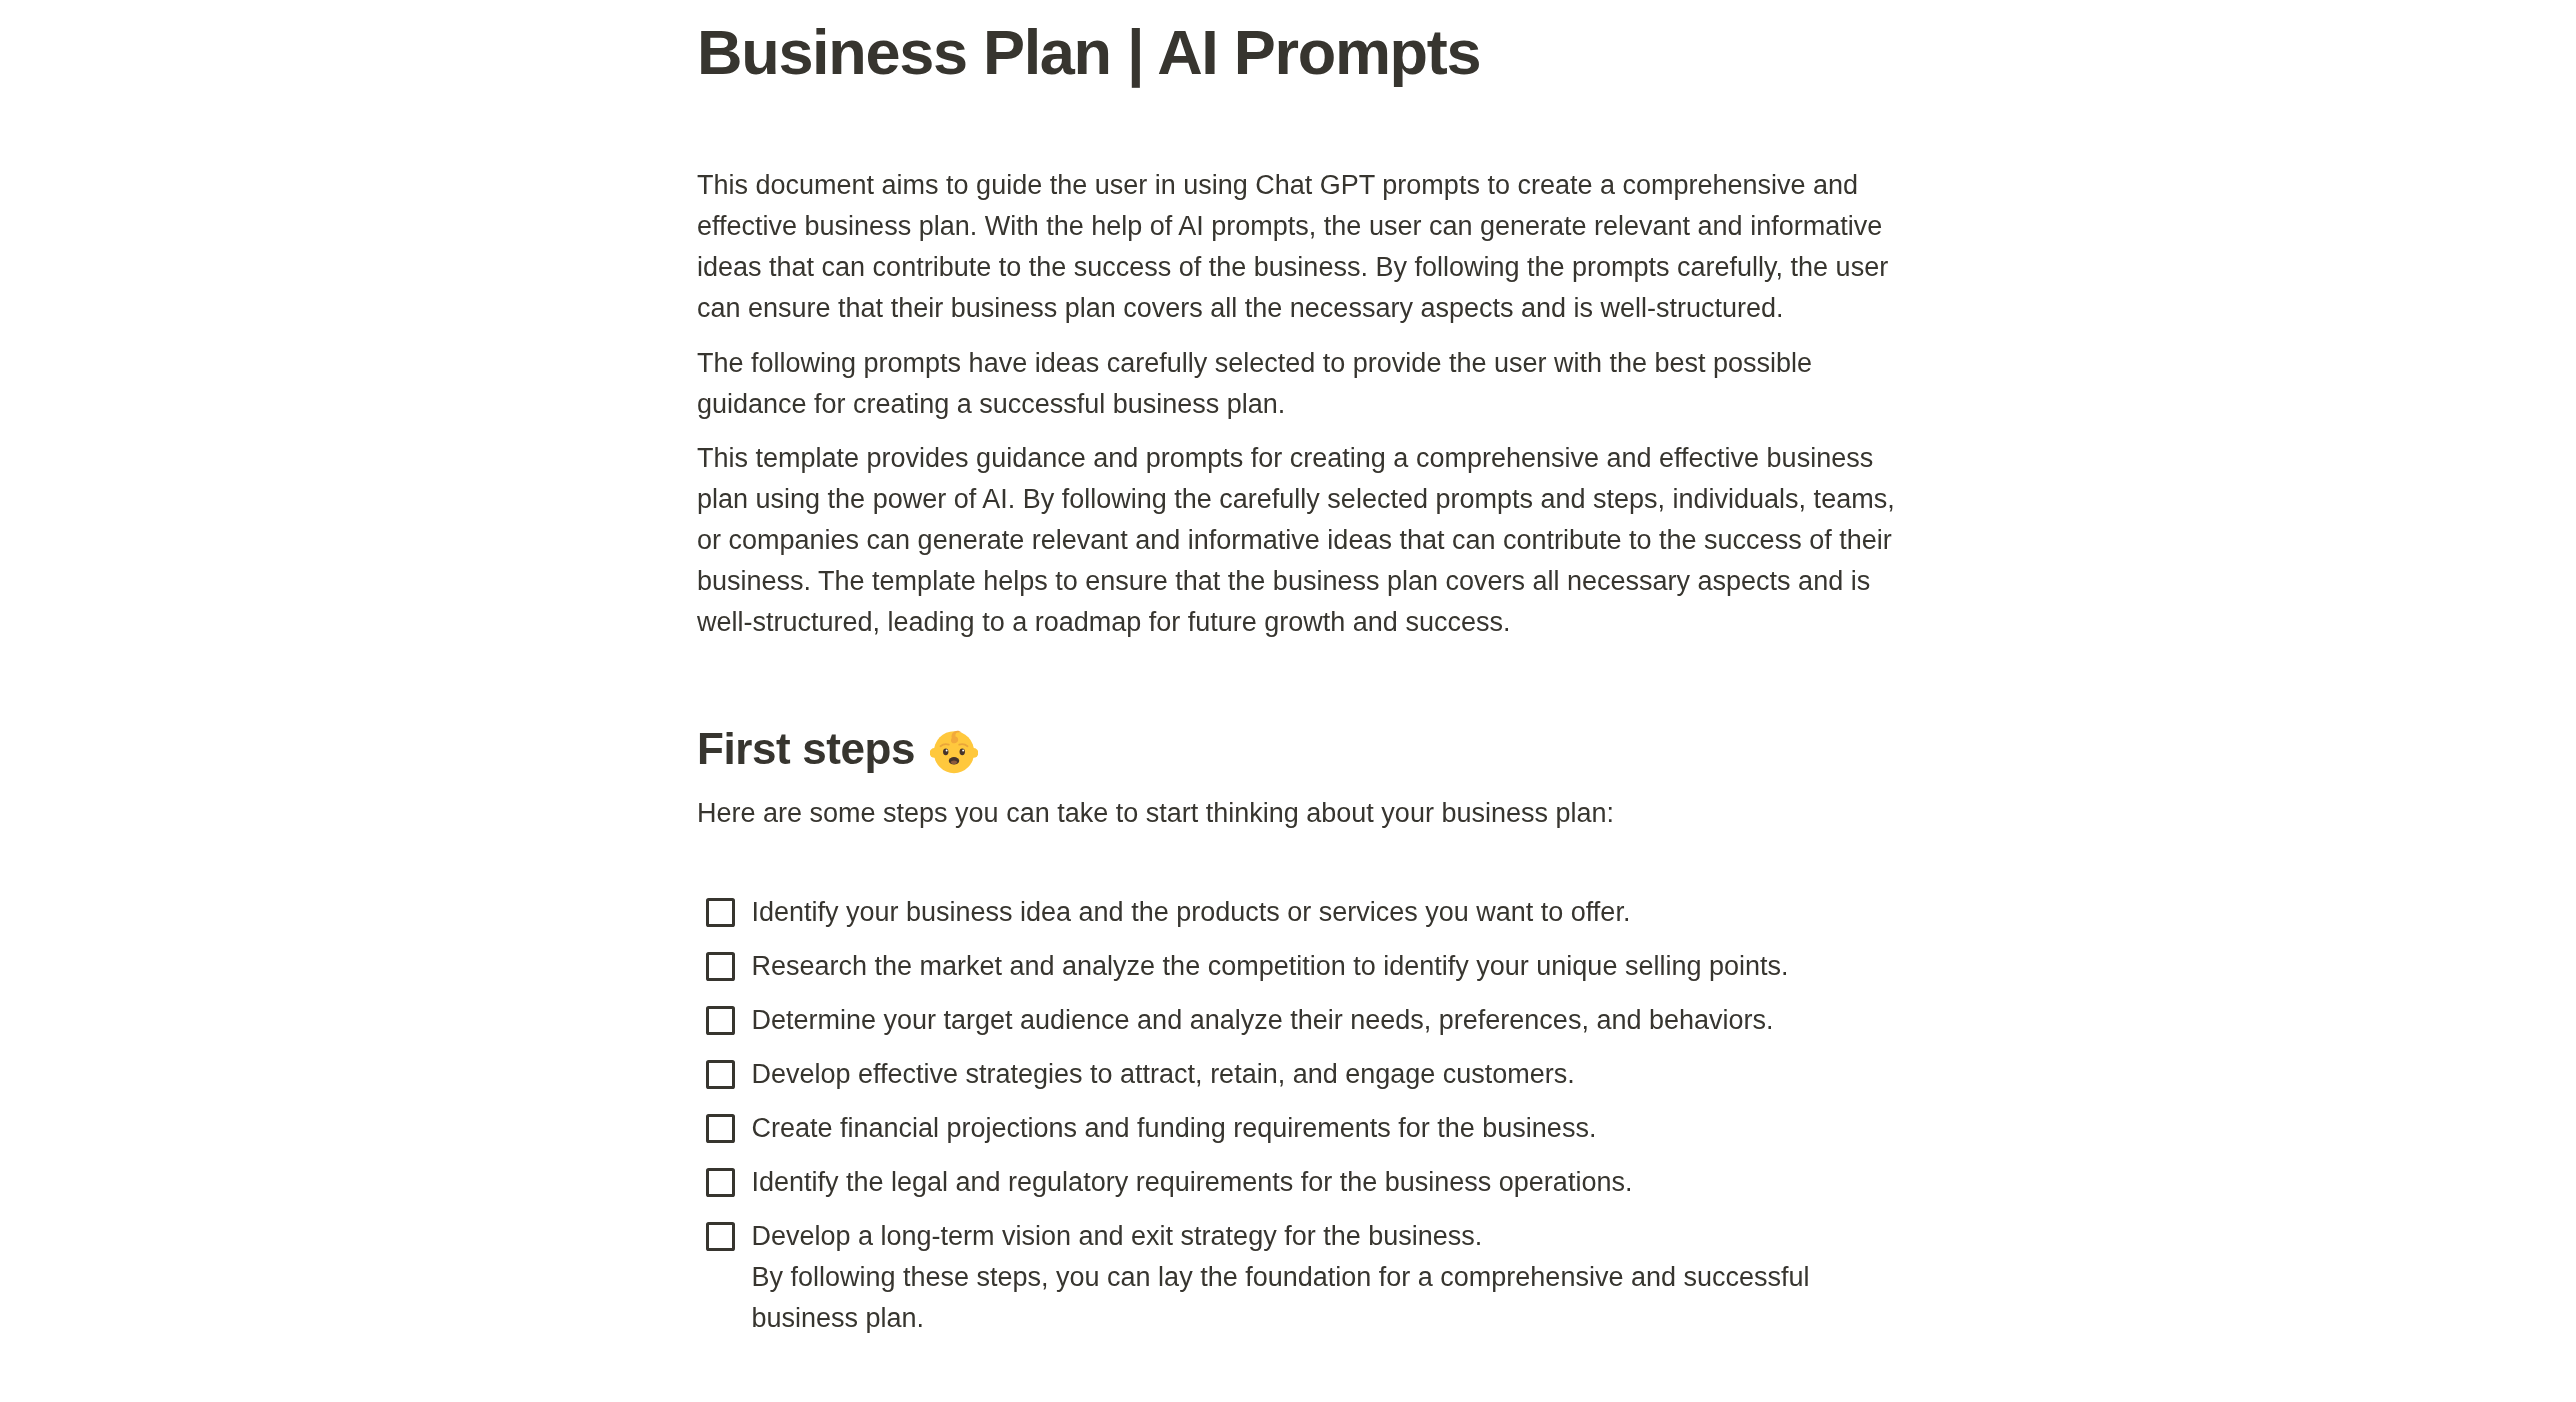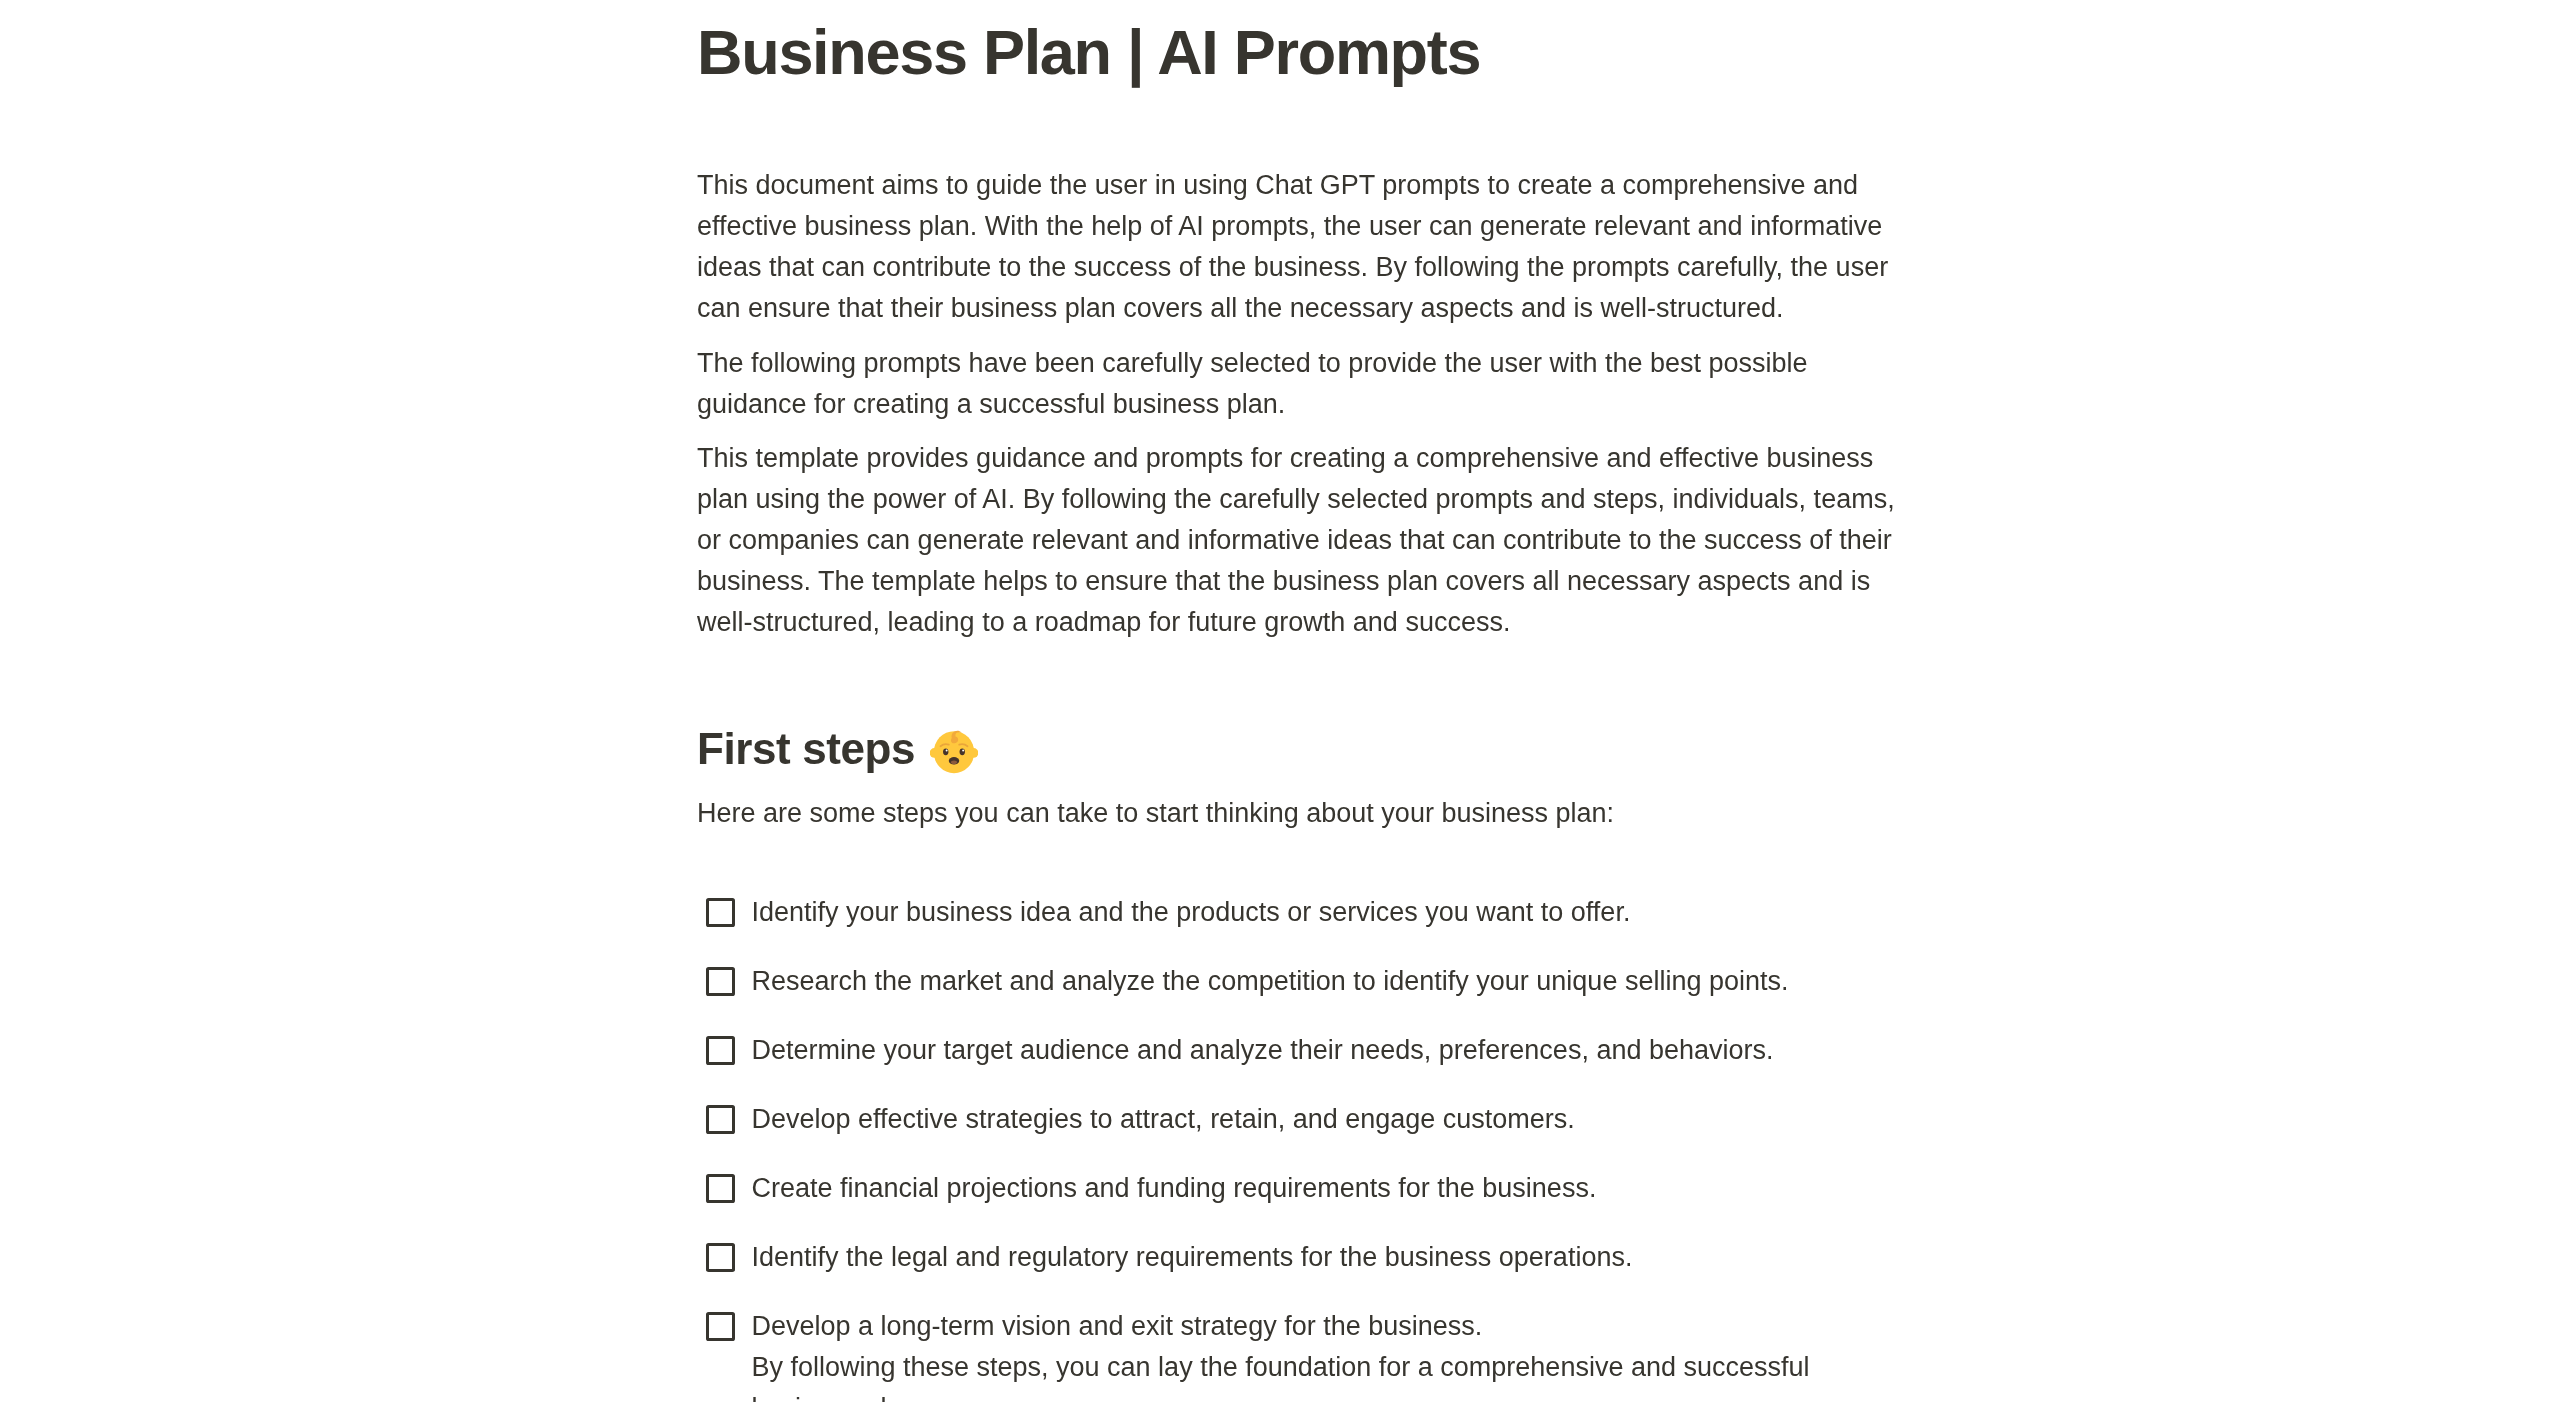--- a/index.html
+++ b/index.html
@@ -58,21 +58,21 @@
   .todo-list {
     margin-top: 58px;
   }
   .todo {
     display: flex;
     align-items: flex-start;
     padding-left: 9.4px;
     column-gap: 16px;
     font-size: 27px;
     line-height: 41px;
-    margin-top: 28px;
+    margin-top: 13px;
   }
   .todo:first-child {
     margin-top: 0;
   }
   .cb {
     width: 29px;
     height: 29px;
     box-sizing: border-box;
     border: 3.4px solid #37352f;
     border-radius: 2.6px;
@@ -89,21 +89,21 @@
   }
 </style>
 </head>
 <body>
 
 <div class="doc">
 
   <h1 class="title">Business Plan | AI Prompts</h1>
 
   <p class="para first">This document aims to guide the user in using Chat GPT prompts to create a comprehensive and effective business plan. With the help of AI prompts, the user can generate relevant and informative ideas that can contribute to the success of the business. By following the prompts carefully, the user can ensure that their business plan covers all the necessary aspects and is well-structured.</p>
-  <p class="para">The following prompts have been carefully selected to provide the user with the best possible guidance for creating a successful business plan.</p>
+  <p class="para">The following prompts have ideas carefully selected to provide the user with the best possible guidance for creating a successful business plan.</p>
   <p class="para">This template provides guidance and prompts for creating a comprehensive and effective business plan using the power of AI. By following the carefully selected prompts and steps, individuals, teams, or companies can generate relevant and informative ideas that can contribute to the success of their business. The template helps to ensure that the business plan covers all necessary aspects and is well-structured, leading to a roadmap for future growth and success.</p>
 
   <h2 class="section-heading">
     <span>First steps</span>
     <svg class="baby-emoji" viewBox="0 0 64 64" aria-hidden="true">
       <circle cx="6" cy="35" r="6.5" fill="#ffc83d"></circle>
       <circle cx="58" cy="35" r="6.5" fill="#ffc83d"></circle>
       <ellipse cx="32" cy="34" rx="27" ry="28" fill="#ffc83d"></ellipse>
       <path d="M29 15 c-2 -8 8 -13 13 -7 c-5 -2 -9 0 -8 5 c5 1 5 8 -1 9 c-5 1 -6 -4 -4 -7 z" fill="#f2a93b"></path>
       <path d="M14 26 q5 -4 11 -2" stroke="#eaa63a" stroke-width="2.4" fill="none" stroke-linecap="round"></path>

